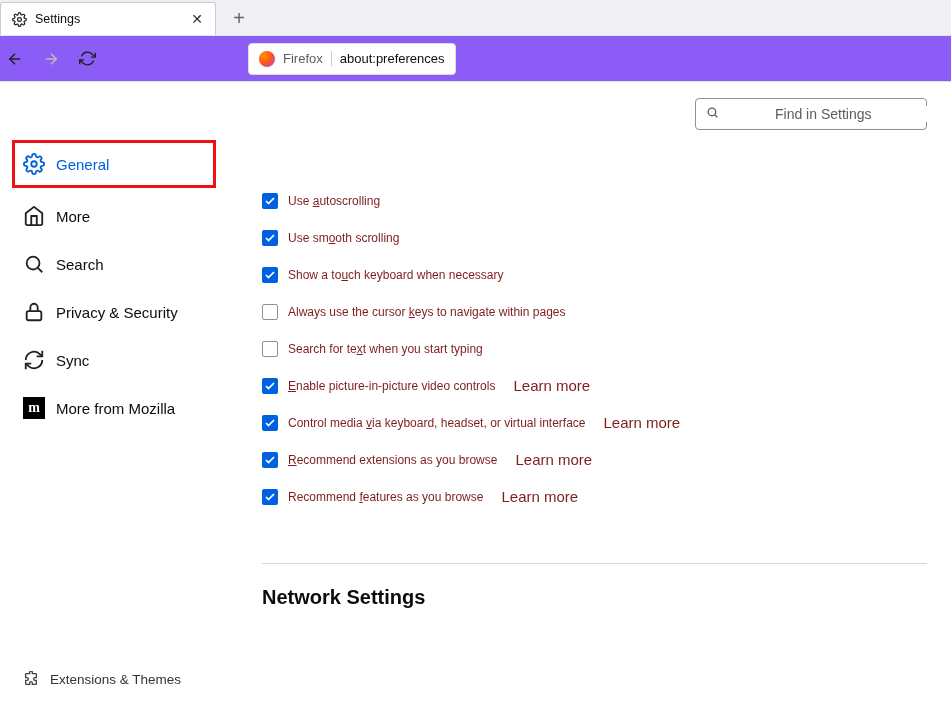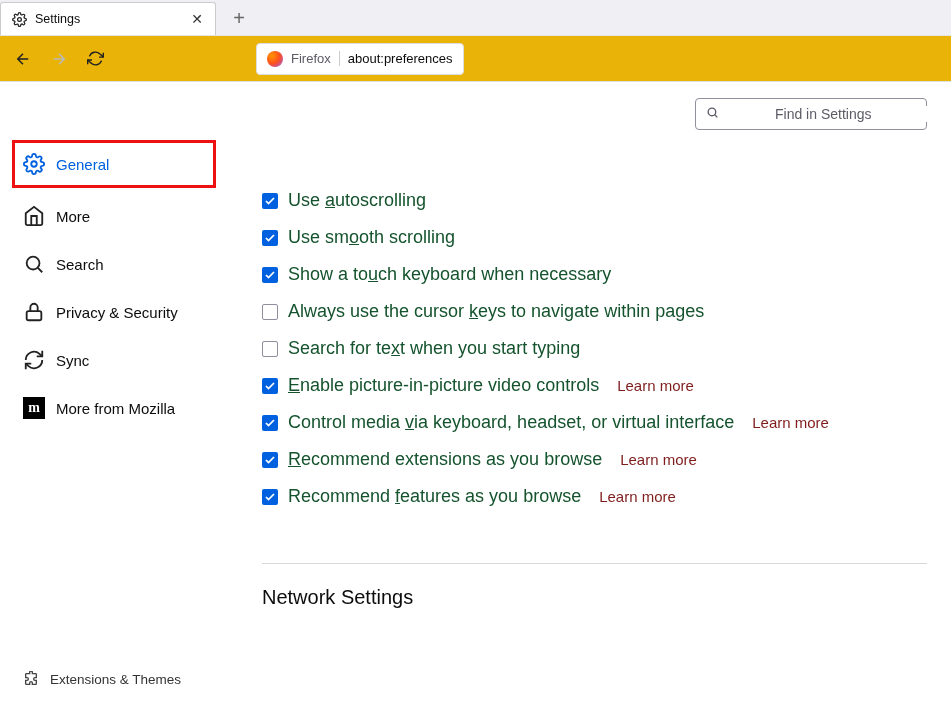--- a/index.html
+++ b/index.html
@@ -7,21 +7,21 @@
     
     
     .tab-bar { height: 36px; background: #f0f0f4; display: flex; align-items: flex-end; border-bottom: 1px solid #e5e5e5; }
     .tab { background: #fff; border: 1px solid #ccc; border-bottom: none; height: 33px; width: 216px; display: flex; align-items: center; padding: 0 10px; border-radius: 3px 3px 0 0; position: relative; }
     .tab-icon { width: 16px; height: 16px; display: flex; align-items: center; justify-content: center; margin-right: 8px; }
     .tab-label { flex: 1; font-size: 12.5px; }
     .tab-close { width: 16px; height: 16px; display: flex; align-items: center; justify-content: center; font-size: 14px; color: #333; cursor: pointer; }
     .newtab { width: 30px; height: 30px; display: flex; align-items: center; justify-content: center; font-size: 20px; color: #666; margin-left: 8px; margin-bottom: 2px; cursor: pointer; }
     
     
-    .toolbar { height: 46px; background: #eab308; border-bottom: 1px solid #e1e1e1; display: flex; align-items: center; padding: 0 8px; gap: 6px; }
+    .toolbar { height: 46px; background: #8b5cf6; border-bottom: 1px solid #e1e1e1; display: flex; align-items: center; padding: 0 0; gap: 6px; }
     .nav-btn { width: 30px; height: 30px; display: flex; align-items: center; justify-content: center; color: #222; cursor: pointer; border-radius: 4px; }
     .nav-btn.disabled { color: #bbb; cursor: default; }
     .url-pill { display: flex; align-items: center; height: 32px; background: #fff; border: 1px solid #ddd; border-radius: 4px; padding: 0 10px; margin-left: 140px; gap: 8px; }
     .ff-logo { width: 16px; height: 16px; border-radius: 50%; background: radial-gradient(circle at 30% 30%, #ff9500, #ff4f1f, #9059ff); }
     .url-label { font-size: 13px; color: #5b5b66; padding-right:8px; border-right: 1px solid #ccc; }
     .url-text { font-size: 13px; color: #0c0c0d; }
     
     
     .content { display: flex; min-height: 640px; }
     
@@ -42,26 +42,26 @@
     .search-box { position: absolute; top: 16px; right: 24px; width: 232px; height: 32px; border: 1px solid #8f8f9d; border-radius: 4px; display: flex; align-items: center; padding: 0 10px; gap: 8px; }
     .search-box input { border: none; outline: none; font-size: 14px; flex: 1; color: #333; margin-left: 48px; }
     .search-box input::placeholder { color: #5b5b66; }
     
     .options { padding-top: 84px; }
     .opt-row { display: flex; align-items: center; min-height: 37px; gap: 10px; }
     .chk { width: 16px; height: 16px; border-radius: 2px; display: flex; align-items: center; justify-content: center; flex-shrink: 0; cursor: pointer; }
     .chk.on { background: #0061e0; }
     .chk.off { border: 1px solid #8f8f9d; }
     .chk svg { stroke: #fff; }
-    .opt-label { font-size: 18px; color: #14532d; }
+    .opt-label { font-size: 12px; color: #7f1d1d; }
     .learn { color: #7f1d1d; font-size: 15px; margin-left: 8px; cursor: pointer; }
     .u { text-decoration: underline; }
     
     hr.sep { border: none; border-top: 1px solid #d7d7db; margin: 48px 0 22px 0; }
-    .section-title { font-size: 20px; font-weight: 400; color: #0c0c0d; margin-bottom: 20px; }
+    .section-title { font-size: 20px; font-weight: 700; color: #0c0c0d; margin-bottom: 20px; }
     .net-row { display: flex; align-items: center; }
     .net-desc { font-size: 15px; flex:1; }
     .settings-btn-wrap { border: 3px solid #e11; padding: 2px; }
     .settings-btn { width: 140px; height: 30px; background: #ededf0; border: 1px solid #bfbfc3; font-size: 14px; cursor: pointer; }
     
     .moz-m { width: 22px; height: 22px; background: #000; color: #fff; display: flex; align-items: center; justify-content: center; font-weight: bold; font-size: 14px; font-family: Georgia, serif; }
   </style>
 </head>
 <body>
 

